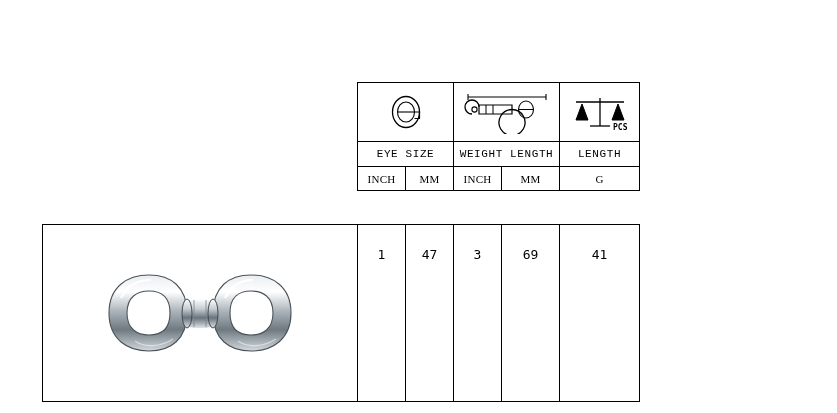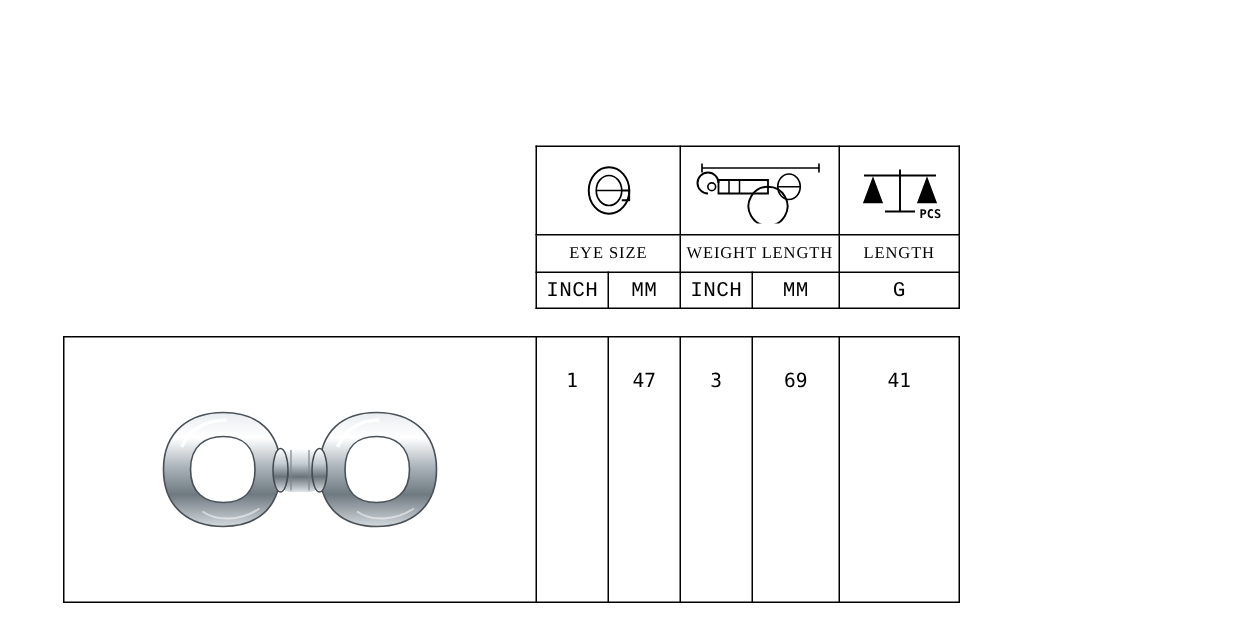--- a/index.html
+++ b/index.html
@@ -13,21 +13,21 @@
     position: relative;
     font-family: "DejaVu Sans Mono", monospace;
     color: #000000;
     overflow: hidden;
   }
 
   
   .spec-table {
     position: absolute;
     left: 357px;
-    top: 97px;
+    top: 82px;
     width: 282px;
     border-collapse: collapse;
     table-layout: fixed;
   }
   .spec-table td {
     border: 1px solid #000000;
     text-align: center;
     vertical-align: middle;
     padding: 0;
   }
@@ -37,27 +37,27 @@
   .icon-box {
     display: flex;
     align-items: center;
     justify-content: center;
     height: 58px;
   }
   .head-label-cell {
     height: 24px;
     font-size: 11px;
     letter-spacing: 0.6px;
-    font-family: Liberation Serif, serif;
+    font-family: Liberation Mono, monospace;
   }
   .unit-cell {
     height: 23px;
-    font-size: 14px;
+    font-size: 11px;
     letter-spacing: 0.3px;
-    font-family: Liberation Mono, monospace;
+    font-family: Liberation Serif, serif;
   }
 
   
   .icon-cell { border-bottom: none; }
   .head-label-cell { border-top: none; }
 
   
   .main-table {
     position: absolute;
     left: 42px;

